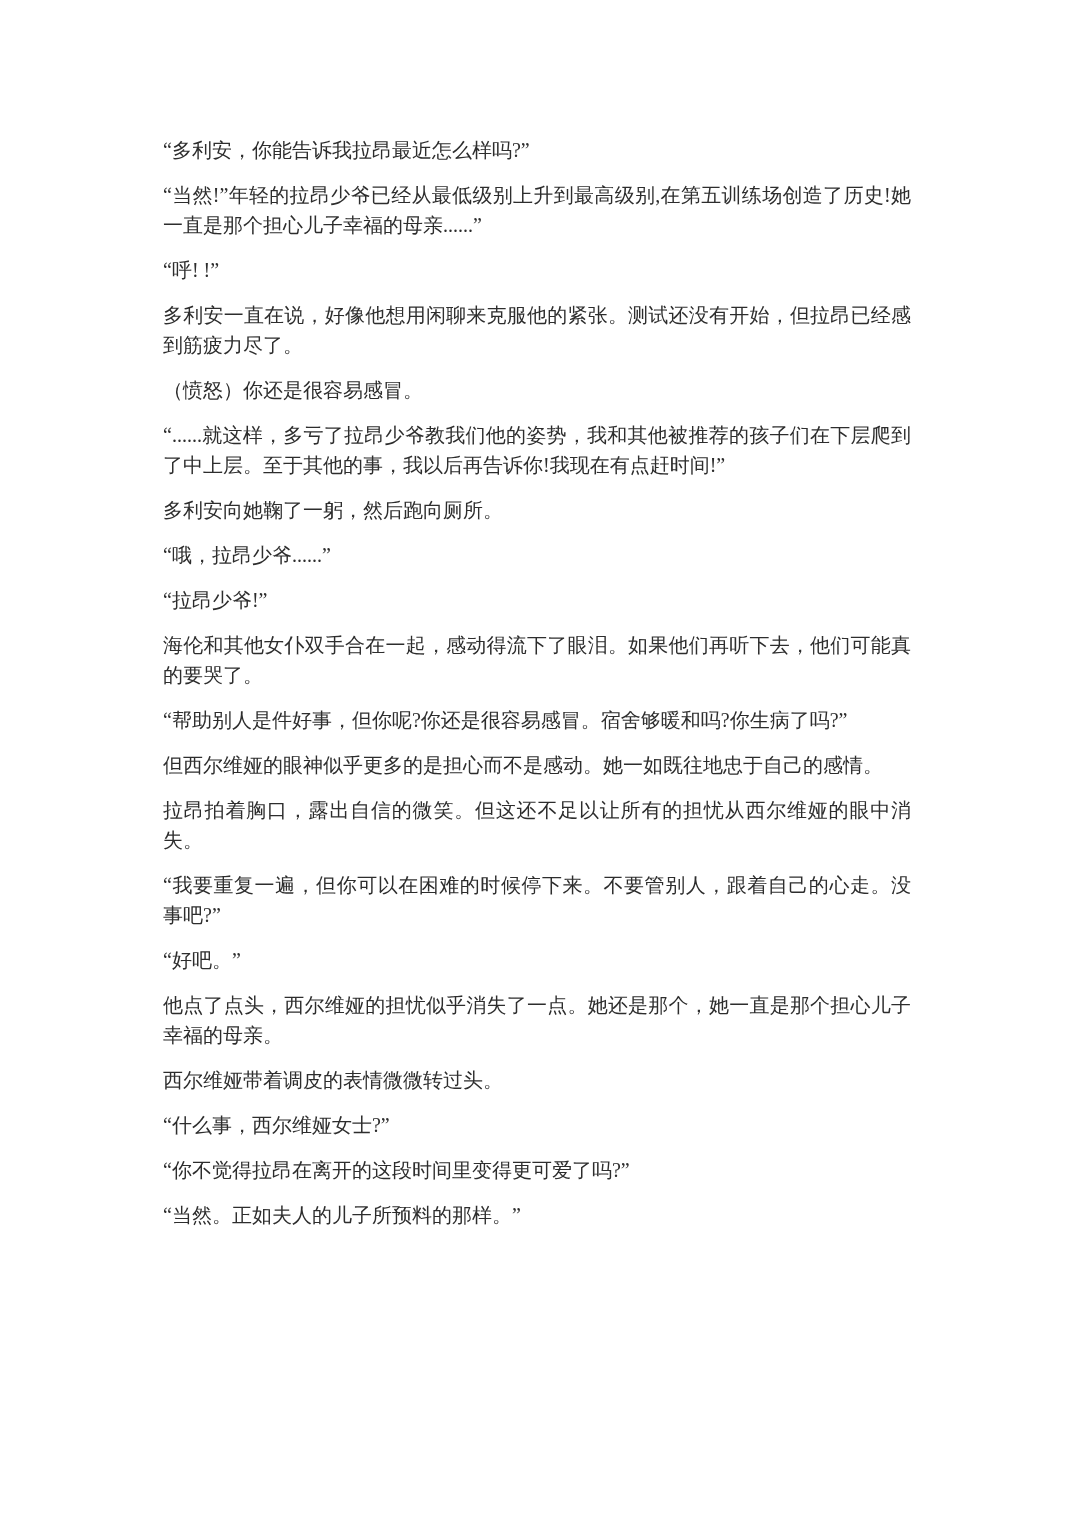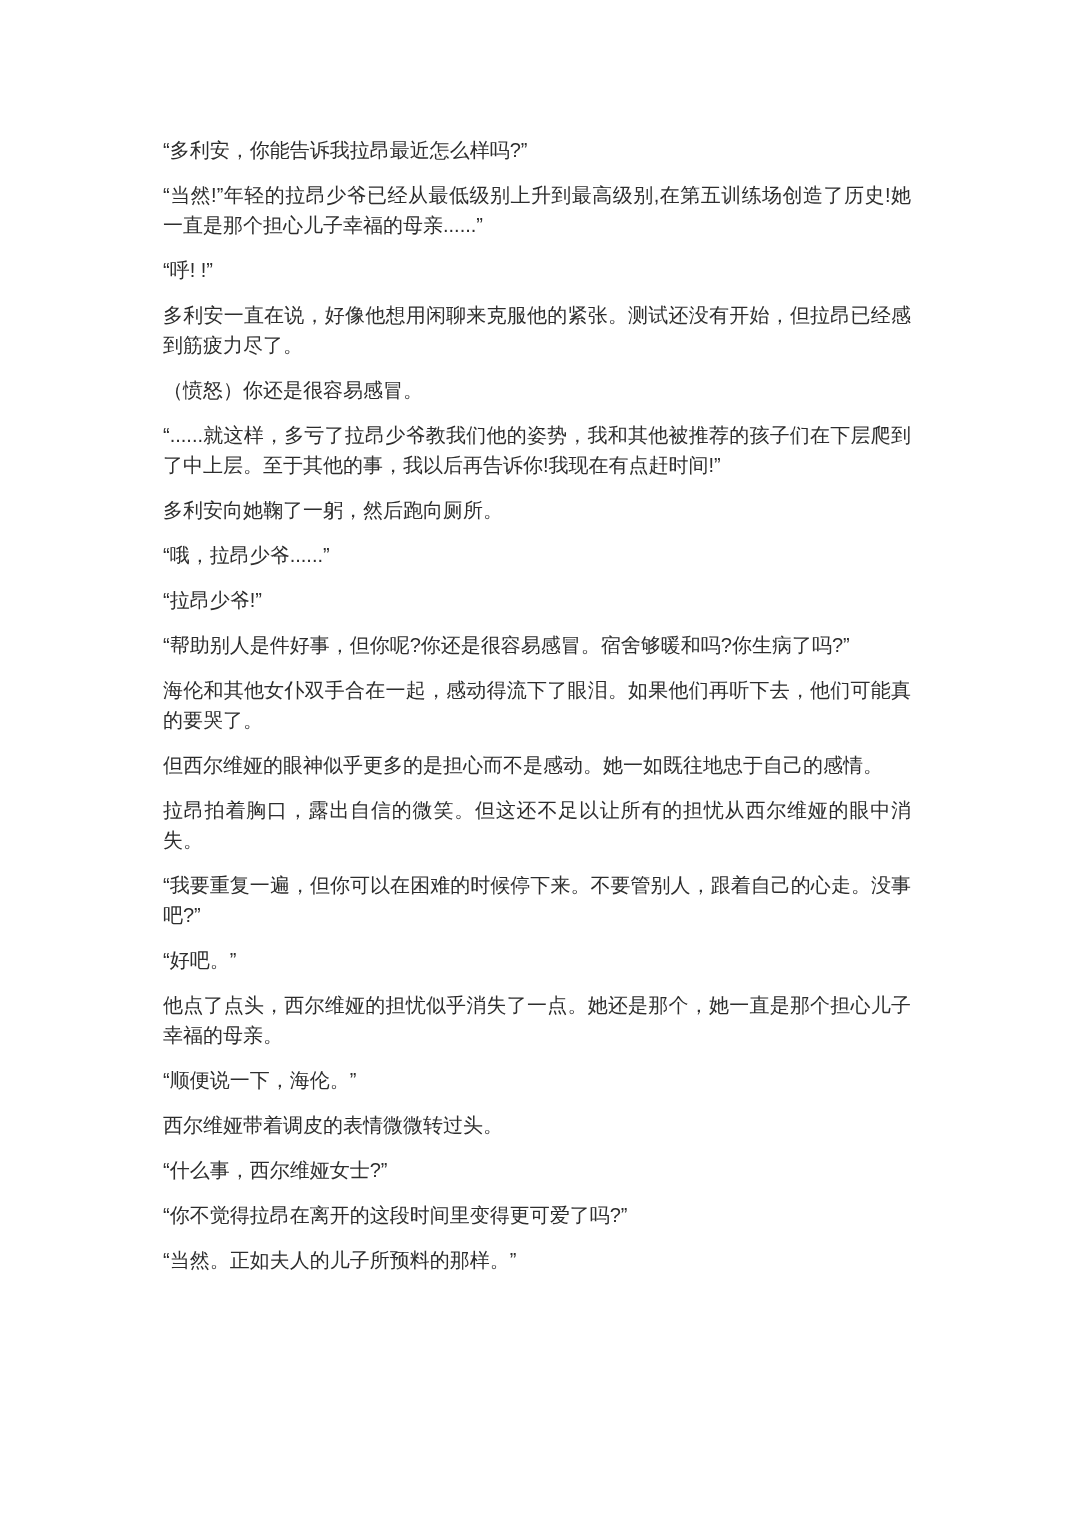--- a/index.html
+++ b/index.html
@@ -15,21 +15,21 @@
     overflow: hidden;
   }
   .content {
     position: absolute;
     left: 163px;
     top: 135px;
     width: 748px;
   }
   .para {
     margin: 0 0 15px 0;
-    font-family: Liberation Sans, sans-serif;
+    font-family: Liberation Serif, serif;
     font-size: 20px;
     line-height: 30px;
     color: #2d2d2d;
     text-align: justify;
     word-break: break-all;
   }
 </style>
 </head>
 <body>
 
@@ -37,26 +37,25 @@
   <div class="content">
     <p class="para">“多利安，你能告诉我拉昂最近怎么样吗?”</p>
     <p class="para">“当然!”年轻的拉昂少爷已经从最低级别上升到最高级别,在第五训练场创造了历史!她一直是那个担心儿子幸福的母亲......”</p>
     <p class="para">“呼! !”</p>
     <p class="para">多利安一直在说，好像他想用闲聊来克服他的紧张。测试还没有开始，但拉昂已经感到筋疲力尽了。</p>
     <p class="para">（愤怒）你还是很容易感冒。</p>
     <p class="para">“......就这样，多亏了拉昂少爷教我们他的姿势，我和其他被推荐的孩子们在下层爬到了中上层。至于其他的事，我以后再告诉你!我现在有点赶时间!”</p>
     <p class="para">多利安向她鞠了一躬，然后跑向厕所。</p>
     <p class="para">“哦，拉昂少爷......”</p>
     <p class="para">“拉昂少爷!”</p>
+    <p class="para">海伦和其他女仆双手合在一起，感动得流下了眼泪。如果他们再听下去，他们可能真的要哭了。</p>
     <p class="para">“帮助别人是件好事，但你呢?你还是很容易感冒。宿舍够暖和吗?你生病了吗?”</p>
-    <p class="para">海伦和其他女仆双手合在一起，感动得流下了眼泪。如果他们再听下去，他们可能真的要哭了。</p>
     <p class="para">但西尔维娅的眼神似乎更多的是担心而不是感动。她一如既往地忠于自己的感情。</p>
     <p class="para">拉昂拍着胸口，露出自信的微笑。但这还不足以让所有的担忧从西尔维娅的眼中消失。</p>
     <p class="para">“我要重复一遍，但你可以在困难的时候停下来。不要管别人，跟着自己的心走。没事吧?”</p>
     <p class="para">“好吧。”</p>
     <p class="para">他点了点头，西尔维娅的担忧似乎消失了一点。她还是那个，她一直是那个担心儿子幸福的母亲。</p>
-    <p class="para">“顺便说一下，海伦。”</p>
     <p class="para">西尔维娅带着调皮的表情微微转过头。</p>
     <p class="para">“什么事，西尔维娅女士?”</p>
     <p class="para">“你不觉得拉昂在离开的这段时间里变得更可爱了吗?”</p>
     <p class="para">“当然。正如夫人的儿子所预料的那样。”</p>
   </div>
 </div>
 
 </body></html>

